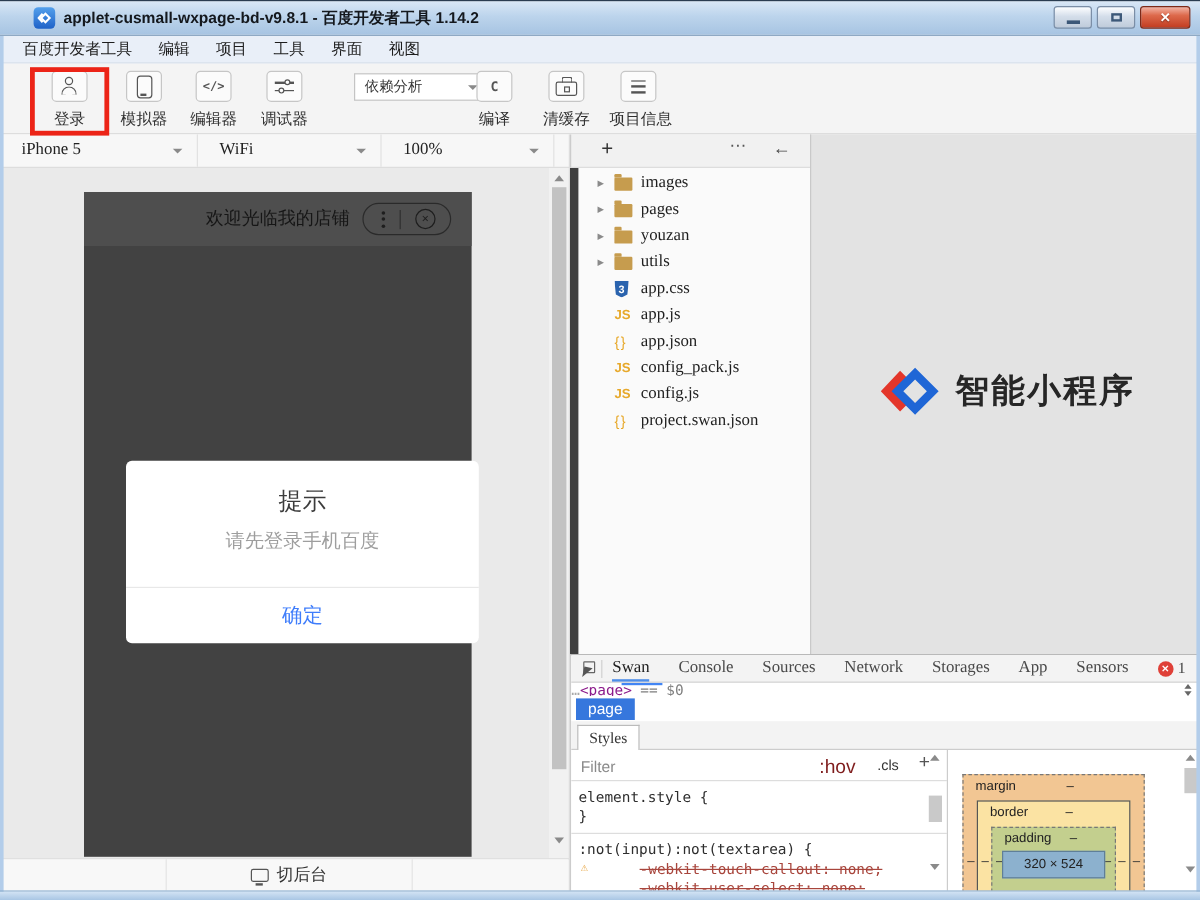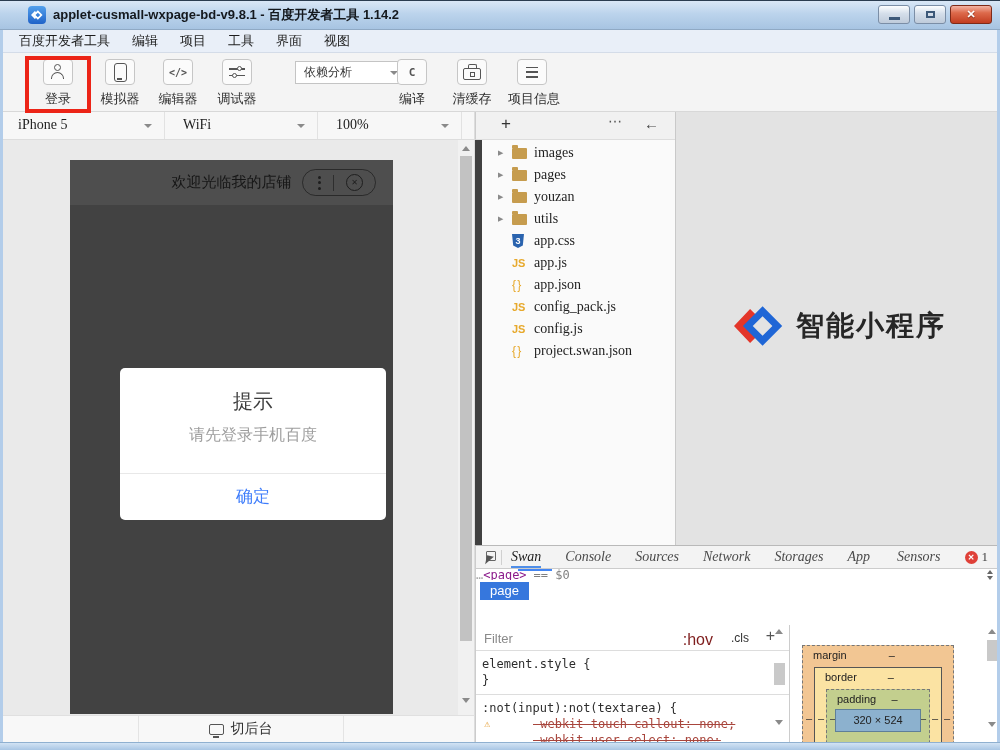--- a/index.html
+++ b/index.html
@@ -72,21 +72,21 @@
   .phone{position:absolute;left:70px;top:20px;width:323px;height:554px;background:#424242;}
   .phone-nav{position:absolute;left:0;top:0;width:100%;height:45px;background:#4e4e4e;}
   .nav-title{position:absolute;left:50%;top:13px;transform:translateX(-50%);font-size:15px;color:#161616;}
   .capsule{position:absolute;right:17px;top:9px;width:74px;height:27px;border:1px solid rgba(0,0,0,.45);
     border-radius:14px;box-sizing:border-box;display:flex;align-items:center;}
   .cap-dots{width:3px;margin-left:15px;display:flex;flex-direction:column;gap:2.5px;}
   .cap-dots i{width:3px;height:3px;border-radius:50%;background:#1e1e1e;}
   .cap-div{width:1px;height:16px;background:rgba(0,0,0,.4);margin:0 auto;}
   .cap-close{width:17px;height:17px;border:1.5px solid #1e1e1e;border-radius:50%;box-sizing:border-box;
     margin-right:12px;display:flex;align-items:center;justify-content:center;font-size:8px;color:#1e1e1e;}
-  .modal{position:absolute;left:35px;top:208px;width:266px;height:152px;background:#fff;border-radius:5px;margin-left:15px;}
+  .modal{position:absolute;left:35px;top:224px;width:294px;height:152px;background:#fff;border-radius:5px;}
   .modal-title{position:absolute;left:0;top:20px;width:100%;text-align:center;font-size:20px;color:#3c3c3c;}
   .modal-msg{position:absolute;left:0;top:57px;width:100%;text-align:center;font-size:16px;color:#9e9e9e;}
   .modal-btn{position:absolute;left:0;bottom:0;width:100%;height:47px;border-top:1px solid #e8e8e8;
     box-sizing:border-box;text-align:center;line-height:46px;font-size:17px;color:#3f7dfb;}
   
   .sim-sb{left:458px;top:140px;width:17px;height:575px;background:#f1f1f1;border-right:1px solid #ddd;box-sizing:border-box;}
   .t-up{width:0;height:0;border-left:4px solid transparent;border-right:4px solid transparent;border-bottom:5px solid #8a8a8a;}
   .t-down{width:0;height:0;border-left:4px solid transparent;border-right:4px solid transparent;border-top:5px solid #8a8a8a;}
   .sim-sb .t-up{position:absolute;left:4px;top:6px;}
   .sim-sb .t-down{position:absolute;left:4px;top:558px;}
@@ -123,21 +123,21 @@
   .canvas-area{left:675px;top:112px;width:325px;height:433px;background:#e3e3e3;border-left:1px solid #c9c9c9;box-sizing:border-box;}
   .brand{position:absolute;left:58px;top:192px;display:flex;align-items:center;gap:12px;}
   .brand-text{font-size:28px;font-weight:600;color:#262626;letter-spacing:2px;}
 
   
   .devtools{left:475px;top:545px;width:525px;height:197px;background:#fff;border-top:1px solid #b9b9b9;
     border-left:1px solid #ccc;box-sizing:border-box;overflow:hidden;}
   .dt-tabs{position:absolute;left:0;top:0;width:100%;height:23px;background:#f3f3f3;border-bottom:1px solid #ccc;
     box-sizing:border-box;display:flex;align-items:center;padding-left:10px;}
   .dt-tabdiv{width:1px;height:15px;background:#d0d0d0;margin:0 9px 0 8px;}
-  .dt-tab{font-family:"Liberation Serif",serif;font-size:14px;color:#4a4a4a;margin-right:24px;height:22px;line-height:21px;box-sizing:border-box;font-style:italic;}
+  .dt-tab{font-family:"Liberation Serif",serif;font-size:14px;color:#4a4a4a;margin-right:24px;height:22px;line-height:21px;box-sizing:border-box;}
   .dt-tab.active{color:#1c1c1c;border-bottom:2px solid #4f8ee8;}
   .dt-badge{margin-left:auto;margin-right:12px;display:flex;align-items:center;gap:4px;}
   .err-dot{width:13px;height:13px;border-radius:50%;background:#df4038;color:#fff;font-size:8px;display:flex;
     align-items:center;justify-content:center;font-weight:bold;}
   .err-count{font-family:"Liberation Serif",serif;font-size:13px;color:#444;}
   .dt-elem{position:absolute;left:0;top:23px;width:100%;height:11px;background:#fff;overflow:hidden;
     font-family:"DejaVu Sans Mono",monospace;font-size:12px;line-height:12px;}
   .sel-sliver{position:absolute;left:42px;top:0;width:34px;height:2px;background:#4285f4;}
   .dt-elem .dots{color:#aaa;} .dt-elem .tag{color:#8b1a8b;} .dt-elem .sfx{color:#808080;margin-left:7px;}
   .updown{position:absolute;right:7px;top:1px;display:flex;flex-direction:column;gap:2px;}
@@ -449,20 +449,23 @@
       <span class="sel-sliver"></span>
       <span class="dots">…</span><span class="tag">&lt;page&gt;</span><span class="sfx">== $0</span>
       <span class="updown">
           <i class="u"></i>
           <i class="d"></i>
         </span>
     </div>
     <div class="dt-crumbs">
       <span class="crumb">page</span>
     </div>
+    <div class="dt-stabbar">
+      <span class="stab">Styles</span>
+    </div>
     <div class="dt-left">
       <div class="filter-row">
         <span class="f-label">Filter</span>
         <span class="f-hov">:hov</span>
         <span class="f-cls">.cls</span>
         <span class="f-add">+</span>
       </div>
       <div class="rules">
         <div class="rule-sec">
           <div>element.style {</div>

